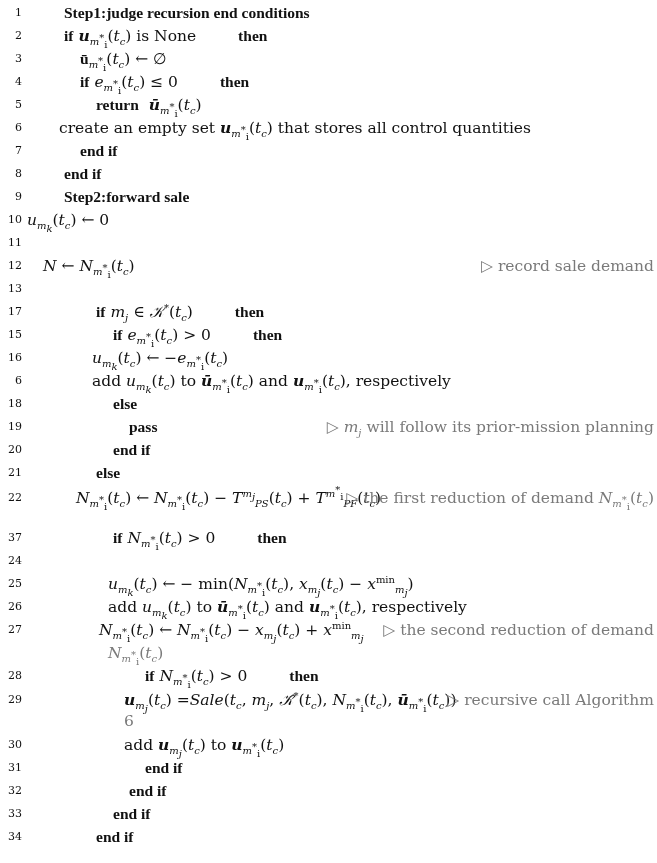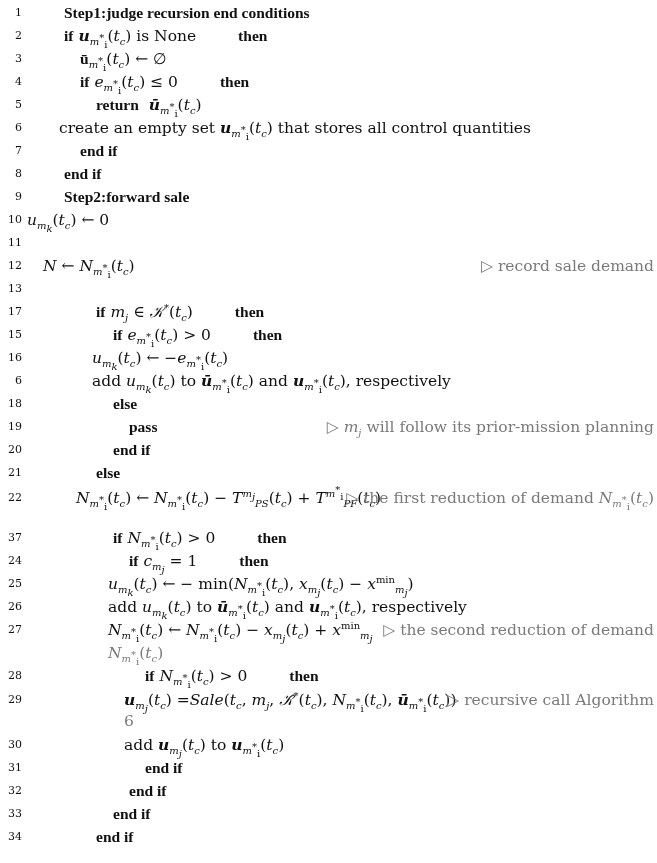--- a/index.html
+++ b/index.html
@@ -146,36 +146,35 @@
     <span class="comment"><span>▷ the first reduction of demand</span> <i>N</i><sub><i>m</i><sup>*</sup><sub>i</sub></sub>(<i>t<sub>c</sub></i>)</span>
   </div>
 
   <div class="line" style="top:526px">
     <span class="ln">37</span>
     <span class="code" style="left:76px"><b>if</b> <i>N</i><sub><i>m</i><sup>*</sup><sub>i</sub></sub>(<i>t<sub>c</sub></i>) &gt; 0 <b>then</b></span>
   </div>
 
   <div class="line" style="top:549px">
     <span class="ln">24</span>
-    <span class="code" style="left:92px"><b>if</b> <i>c</i><sub><i>m<sub>j</sub></i></sub> = 1 <b>then</b></span>
   </div>
 
   <div class="line" style="top:572px">
     <span class="ln">25</span>
     <span class="code" style="left:108px"><i>u</i><sub><i>m<sub>k</sub></i></sub>(<i>t<sub>c</sub></i>) ← − min(<i>N</i><sub><i>m</i><sup>*</sup><sub>i</sub></sub>(<i>t<sub>c</sub></i>), <i>x</i><sub><i>m<sub>j</sub></i></sub>(<i>t<sub>c</sub></i>) − <i>x</i><sup>min</sup><sub><i>m<sub>j</sub></i></sub>)</span>
   </div>
 
   <div class="line" style="top:595px">
     <span class="ln">26</span>
     <span class="code" style="left:108px"><span>add</span> <i>u</i><sub><i>m<sub>k</sub></i></sub>(<i>t<sub>c</sub></i>) <span>to</span> <i class="bi">ū</i><sub><i>m</i><sup>*</sup><sub>i</sub></sub>(<i>t<sub>c</sub></i>) <span>and</span> <i class="bi">u</i><sub><i>m</i><sup>*</sup><sub>i</sub></sub>(<i>t<sub>c</sub></i>)<span>, respectively</span></span>
   </div>
 
   <div class="line" style="top:618px">
     <span class="ln">27</span>
-    <span class="code" style="left:108px"><i>N</i><sub><i>m</i><sup>*</sup><sub>i</sub></sub>(<i>t<sub>c</sub></i>) ← <i>N</i><sub><i>m</i><sup>*</sup><sub>i</sub></sub>(<i>t<sub>c</sub></i>) − <i>x</i><sub><i>m<sub>j</sub></i></sub>(<i>t<sub>c</sub></i>) + <i>x</i><sup>min</sup><sub><i>m<sub>j</sub></i></sub></span>
+    <span class="code" style="left:99px"><i>N</i><sub><i>m</i><sup>*</sup><sub>i</sub></sub>(<i>t<sub>c</sub></i>) ← <i>N</i><sub><i>m</i><sup>*</sup><sub>i</sub></sub>(<i>t<sub>c</sub></i>) − <i>x</i><sub><i>m<sub>j</sub></i></sub>(<i>t<sub>c</sub></i>) + <i>x</i><sup>min</sup><sub><i>m<sub>j</sub></i></sub></span>
     <span class="comment">▷ the second reduction of demand</span>
   </div>
   <div class="line" style="top:641px">
     <span class="comment2" style="left:108px"><i>N</i><sub><i>m</i><sup>*</sup><sub>i</sub></sub>(<i>t<sub>c</sub></i>)</span>
   </div>
 
   <div class="line" style="top:664px">
     <span class="ln">28</span>
     <span class="code" style="left:108px"><b>if</b> <i>N</i><sub><i>m</i><sup>*</sup><sub>i</sub></sub>(<i>t<sub>c</sub></i>) &gt; 0 <b>then</b></span>
   </div>

